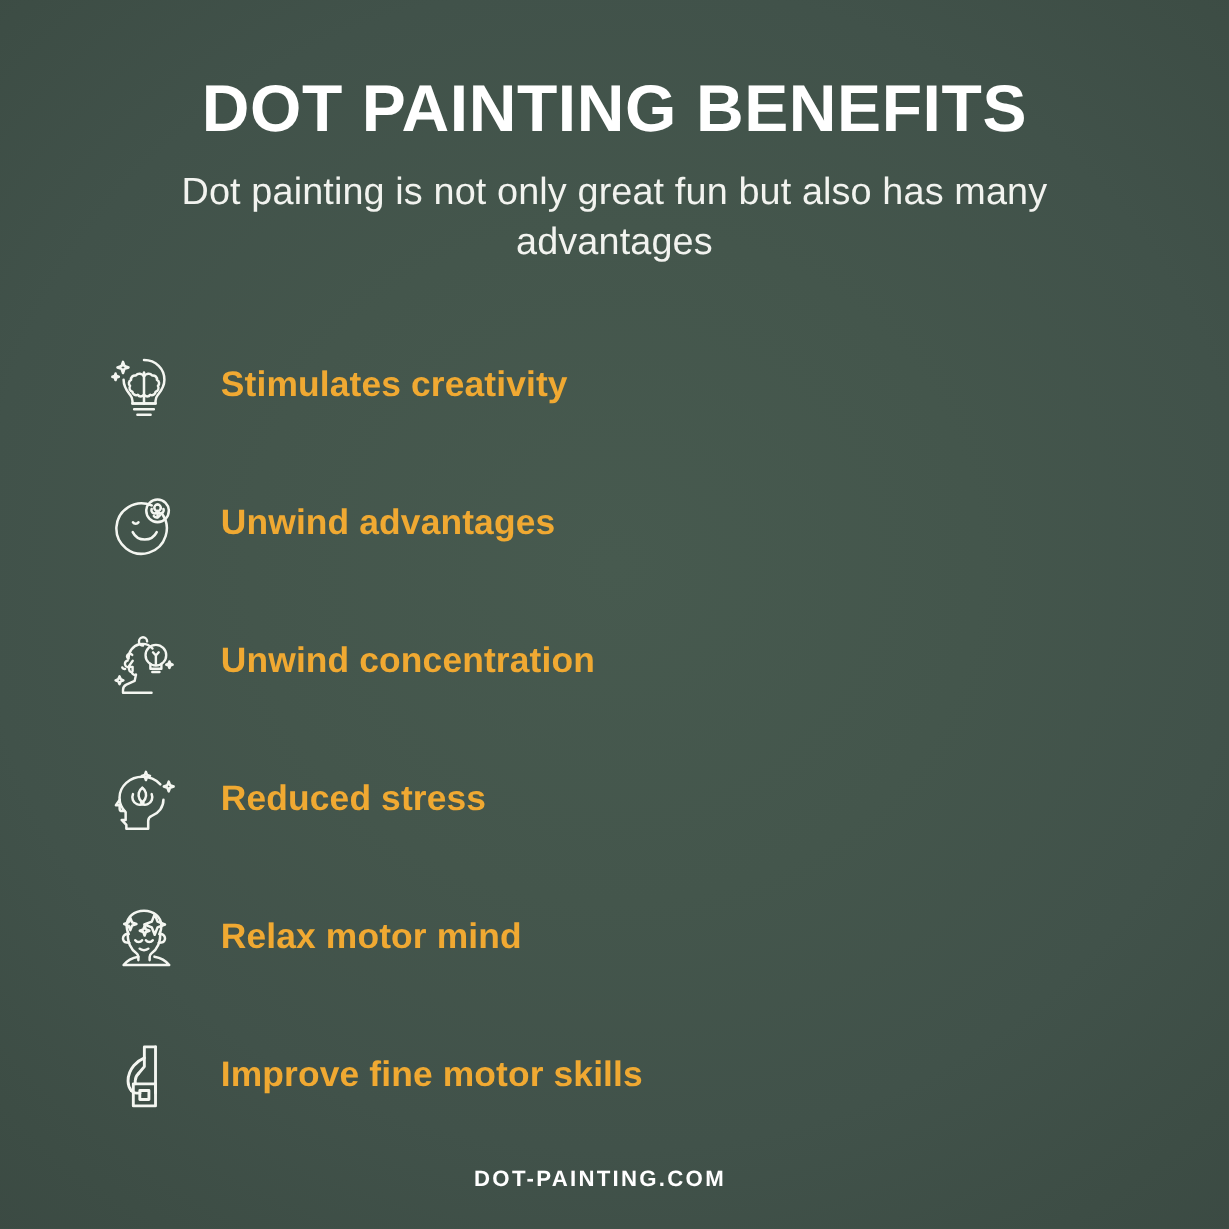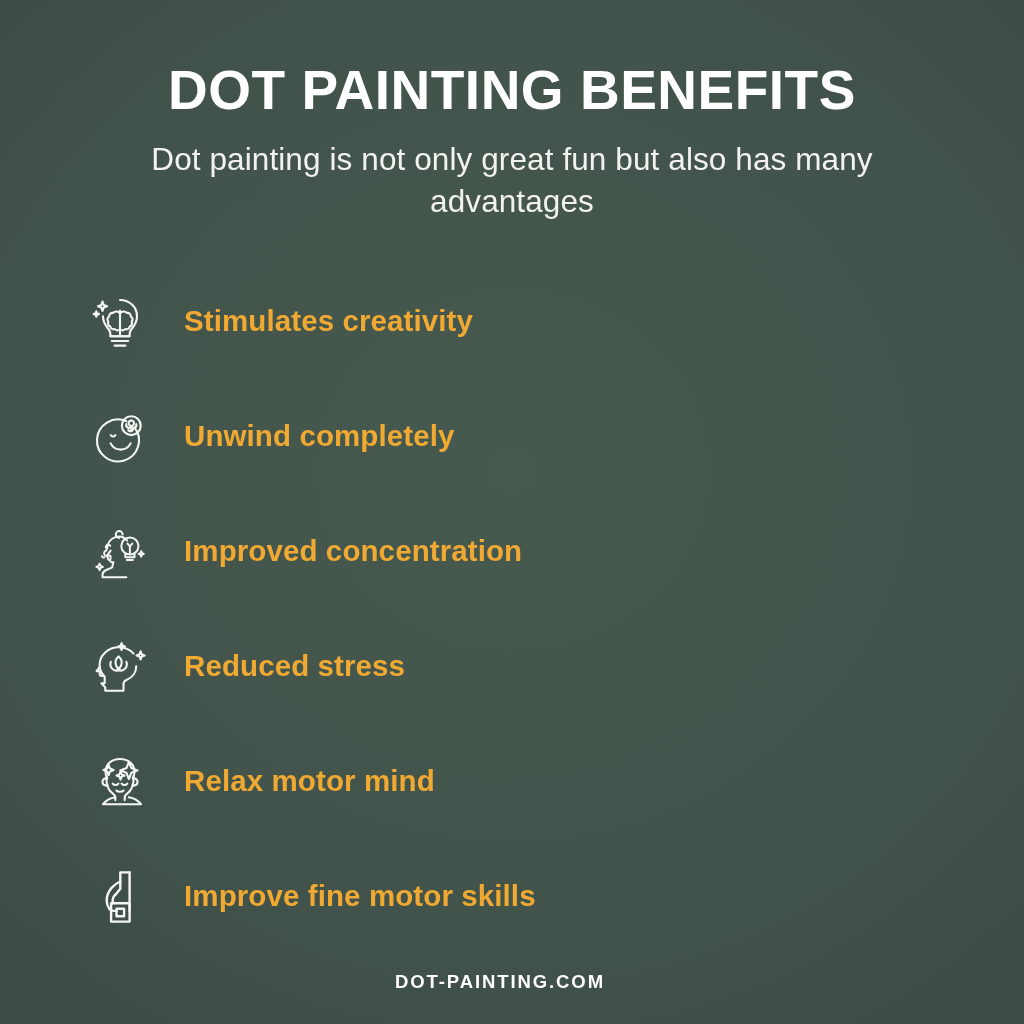--- a/index.html
+++ b/index.html
@@ -148,21 +148,21 @@
           <path d="M22.6 38.4c2 4 6 6.2 10 6.2s8-2.2 10-6.2"></path>
           <circle cx="43.3" cy="20.7" r="9.4"></circle>
           <path d="M43.3 15.5c1.5 0 2.7 1.2 2.7 2.7 0 1-.6 1.9-1.4 2.4"></path>
           <path d="M43.3 15.5c-1.5 0-2.7 1.2-2.7 2.7 0 1 .6 1.9 1.4 2.4"></path>
           <path d="M38.4 19.2c-.5 1.4.2 3 1.6 3.5.9.3 1.9.2 2.6-.4"></path>
           <path d="M48.2 19.2c.5 1.4-.2 3-1.6 3.5-.9.3-1.9.2-2.6-.4"></path>
           <path d="M40.2 25c.9 1.2 2.5 1.5 3.8.8.6-.3 1-.8 1.3-1.4"></path>
           <path d="M43.3 20.7v5.6"></path>
         </svg>
       </span>
-      <span class="benefit-label">Unwind completely</span>
+      <span class="benefit-label">Unwind advantages</span>
     </li>
 
     <li class="benefit-row">
       <span class="benefit-icon">
         <svg viewBox="0 0 64 64" fill="none" stroke="#f4f6f1" stroke-width="2" stroke-linecap="round" stroke-linejoin="round">
           <path d="M22.2 25.8c-.9-1.4-3-1.4-3.9 0-.6 1-.4 2.3.5 3"></path>
           <path d="M18.4 30.4c-1.6.3-2.6 1.9-2.2 3.5.3 1.2 1.3 2 2.5 2.2"></path>
           <path d="M19.6 36.8c-.4 1.6.6 3.2 2.2 3.5"></path>
           <path d="M22 40.5c.4 1.4 1.9 2.2 3.3 1.8"></path>
           <path d="M19.1 28.8c-.2-5.6 3.6-10.6 9-11.9 4.2-1 8.4.5 11 3.6"></path>
@@ -171,21 +171,21 @@
           <path d="M16.3 37.4c-1 .4-2.1-.2-2.4-1.2"></path>
           <circle cx="41.9" cy="26" r="8.6"></circle>
           <path d="M37.3 33.2v4.1h9.2v-4.1"></path>
           <path d="M38.9 40h6"></path>
           <path d="M41.9 26.3l-2.4-2.7M41.9 26.3l2.4-2.7M41.9 26.3v6.9"></path>
           <path d="M31.2 17.9a3.4 3.4 0 1 1 3.4-3.4"></path>
           <path d="M11.6 43.6l1 2.3 2.3 1-2.3 1-1 2.3-1-2.3-2.3-1 2.3-1z"></path>
           <path d="M53.2 31.2l.8 1.9 1.9.8-1.9.8-.8 1.9-.8-1.9-1.9-.8 1.9-.8z"></path>
         </svg>
       </span>
-      <span class="benefit-label">Improved concentration</span>
+      <span class="benefit-label">Unwind concentration</span>
     </li>
 
     <li class="benefit-row">
       <span class="benefit-icon">
         <svg viewBox="0 0 64 64" fill="none" stroke="#f4f6f1" stroke-width="2.1" stroke-linecap="round" stroke-linejoin="round">
           <path d="M45.6 18.6C42 14.7 36.6 12.3 30.8 12.3c-10.6 0-19.2 7.8-19.2 17.5 0 4.6 1.9 8.8 5.1 11.9v6.6h-3.3l3.9 4.1v3.3h18.2v-6.6c0-1.9 1.2-3.5 3-4.2 5.9-2.3 9.7-7.6 9.7-13.5"></path>
           <path d="M11.8 31.5l-3.2 4.6h3.1"></path>
           <path d="M11.7 36.1v2.8c0 1.1.9 2 2 2h2"></path>
           <path d="M30.6 21.6c-3 2-4 6-2.3 9.3.7 1.4 1.9 2.5 3.3 3.1"></path>
           <path d="M30.6 21.6c3 2 4 6 2.3 9.3-.7 1.4-1.9 2.5-3.3 3.1"></path>

